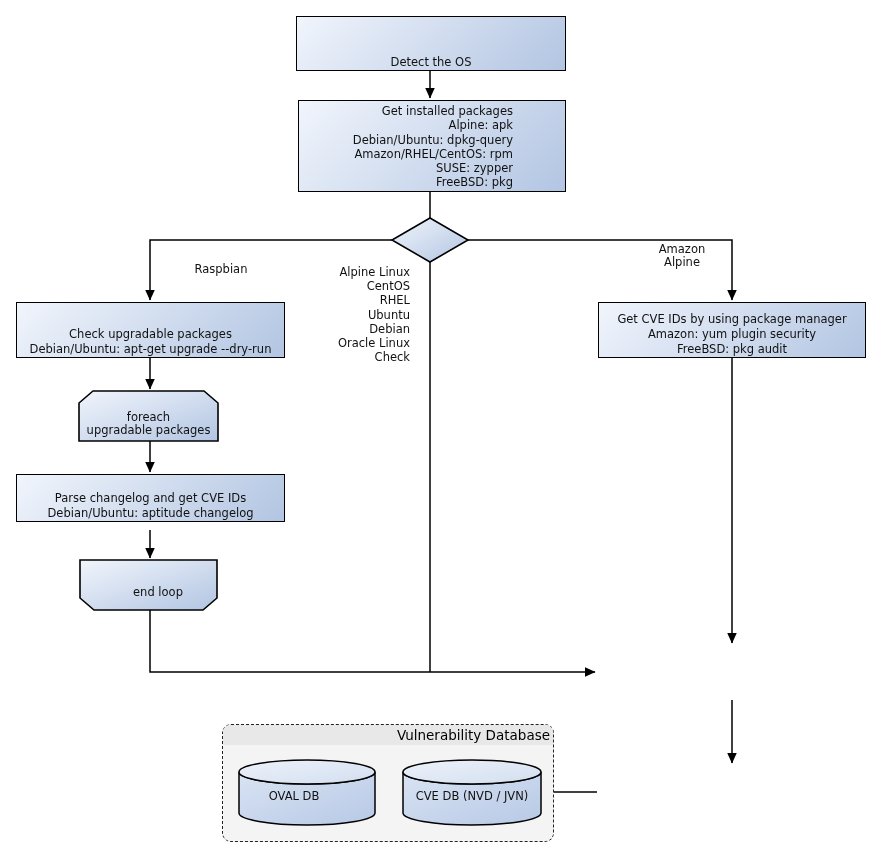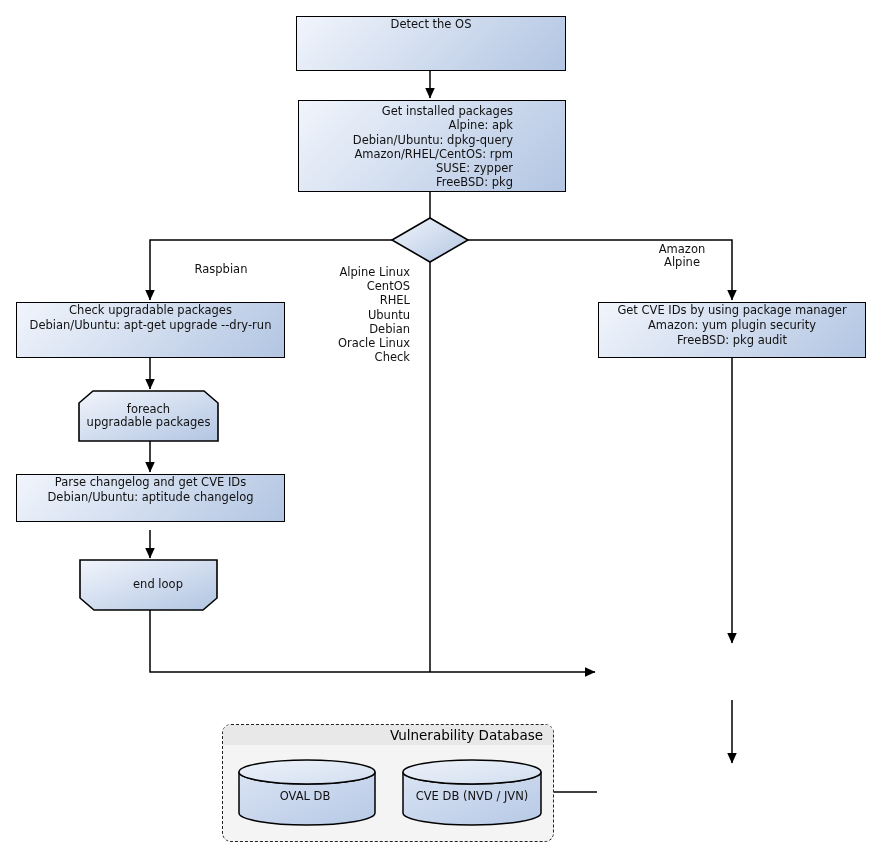--- a/index.html
+++ b/index.html
@@ -5,41 +5,41 @@
   html,body { margin:0; padding:0; background:#ffffff; }
   .canvas {
     position:relative; width:881px; height:857px; background:#ffffff;
     font-family:"DejaVu Sans","Liberation Sans",sans-serif; color:#111;
   }
   svg.wires { position:absolute; left:0; top:0; z-index:2; }
   .box {
     position:absolute; box-sizing:border-box; z-index:3;
     border:1.6px solid #000;
     background:linear-gradient(135deg,#f1f5fc 0%,#b2c5e2 100%);
-    display:flex; flex-direction:column; align-items:center; justify-content:flex-start;
+    display:flex; flex-direction:column; align-items:center; justify-content:flex-end;
     text-align:center; font-size:11.5px; line-height:15px; color:#111;
   }
   .box.right-text { align-items:flex-end; justify-content:flex-start;
     padding:3px 52px 0 4px; line-height:14.3px; text-align:right; }
   .lbl { position:absolute; z-index:3; font-size:11.5px; line-height:14.2px; color:#111; }
   .shape-text {
     position:absolute; z-index:3; display:flex; flex-direction:column;
     align-items:center; justify-content:center; text-align:center;
-    font-size:11.5px; line-height:13.5px; color:#111;
+    font-size:11.5px; line-height:13.5px; color:#111;margin-top:8px;
   }
   .vulndb {
     position:absolute; left:222px; top:724px; width:332px; height:118px;
     box-sizing:border-box; z-index:1;
     background:#f4f4f4; border:1.5px dashed #222; border-radius:9px;
   }
   .vulndb-titlebar {
     position:absolute; left:0; top:0; right:0; height:20px;
     background:#e8e8e8; border-radius:7px 7px 0 0;
     display:flex; align-items:center; justify-content:flex-end;
-    font-size:13.5px; color:#000; padding-right:10px; box-sizing:border-box;
+    font-size:13.5px; color:#000; padding-right:3px; box-sizing:border-box;
   }
   .cyl-label {
     position:absolute; z-index:3; text-align:center; font-size:11.5px; color:#111;
   }
 </style>
 </head>
 <body>
 
 <div class="canvas">
 
@@ -148,16 +148,16 @@
   <div class="lbl" style="left:290px; top:265px; width:120px; text-align:right;">
     <div>Alpine Linux</div>
     <div>CentOS</div>
     <div>RHEL</div>
     <div>Ubuntu</div>
     <div>Debian</div>
     <div>Oracle Linux</div>
     <div>Check</div>
   </div>
 
-  <div class="cyl-label" style="left:239px; top:789px; width:110px;padding-left:11px;">OVAL DB</div>
+  <div class="cyl-label" style="left:239px; top:789px; width:110px;">OVAL DB</div>
   <div class="cyl-label" style="left:403px; top:789px; width:138px;">CVE DB (NVD / JVN)</div>
 
 </div>
 
 </body></html>

